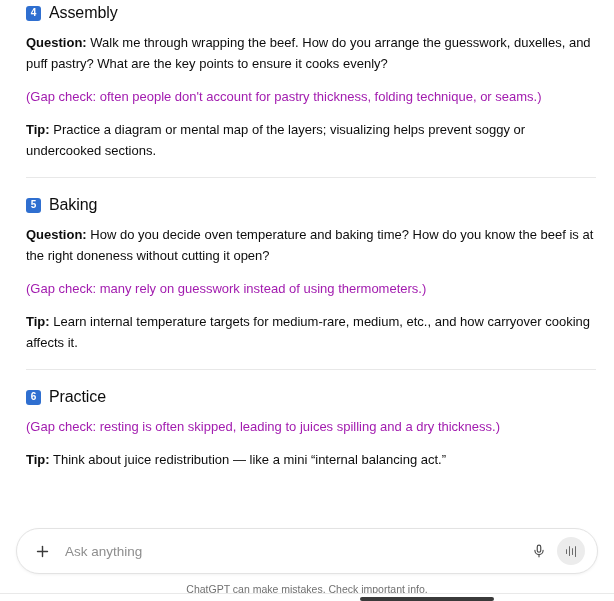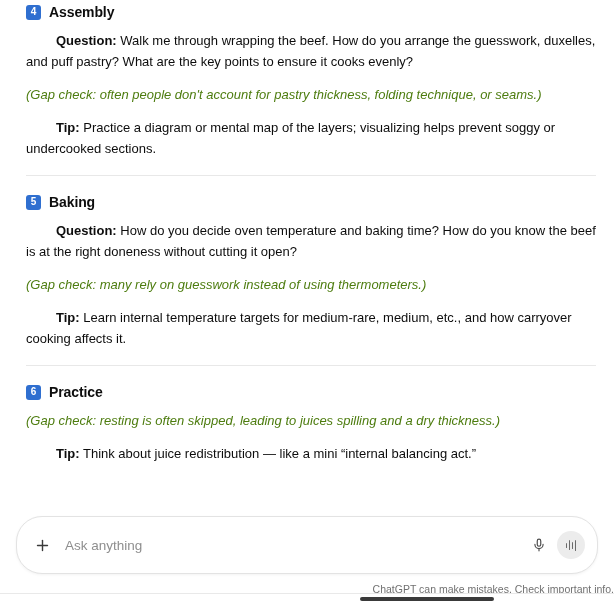--- a/index.html
+++ b/index.html
@@ -52,46 +52,44 @@
     width: 15px;
     height: 15px;
     border-radius: 3px;
     background: #2f6fd0;
     color: #ffffff;
     font-size: 10px;
     font-weight: bold;
     line-height: 1;
   }
   .section-title {
-    font-size: 14px;
-    font-weight: bold;
+    font-size: 16px;
+    font-weight: normal;
     letter-spacing: -0.1px;
   }
 
   .para {
     font-size: 13px;
     line-height: 21px;
     margin: 0 0 12px 0;
   }
   .para b {
     font-weight: bold;
-    margin-left: 30px;
   }
   .para.italic {
-    font-style: italic;
-    color: #4d7c0f;
+    color: #a21caf;
   }
 
   .composer-wrap {
     flex: 0 0 auto;
     padding: 10px 16px 0 16px;
     box-sizing: border-box;
   }
   .composer {
-    height: 58px;
+    height: 46px;
     border: 1px solid #e3e3e3;
     border-radius: 26px;
     background: #ffffff;
     display: flex;
     align-items: center;
     padding: 0 12px 0 14px;
     box-shadow: 0 1px 3px rgba(0,0,0,0.05);
     box-sizing: border-box;
   }
   .plus-btn {
@@ -149,21 +147,21 @@
     background: #6b6b6b;
     border-radius: 1px;
   }
   .voice-bars i:nth-child(1) { height: 5px; }
   .voice-bars i:nth-child(2) { height: 10px; }
   .voice-bars i:nth-child(3) { height: 7px; }
   .voice-bars i:nth-child(4) { height: 11px; }
 
   .footnote {
     flex: 0 0 auto;
-    text-align: right;
+    text-align: center;
     font-size: 10.5px;
     color: #707070;
     padding: 9px 0 6px 0;
   }
 
   .bottom-bar {
     position: absolute;
     left: 0;
     right: 0;
     bottom: 0;

